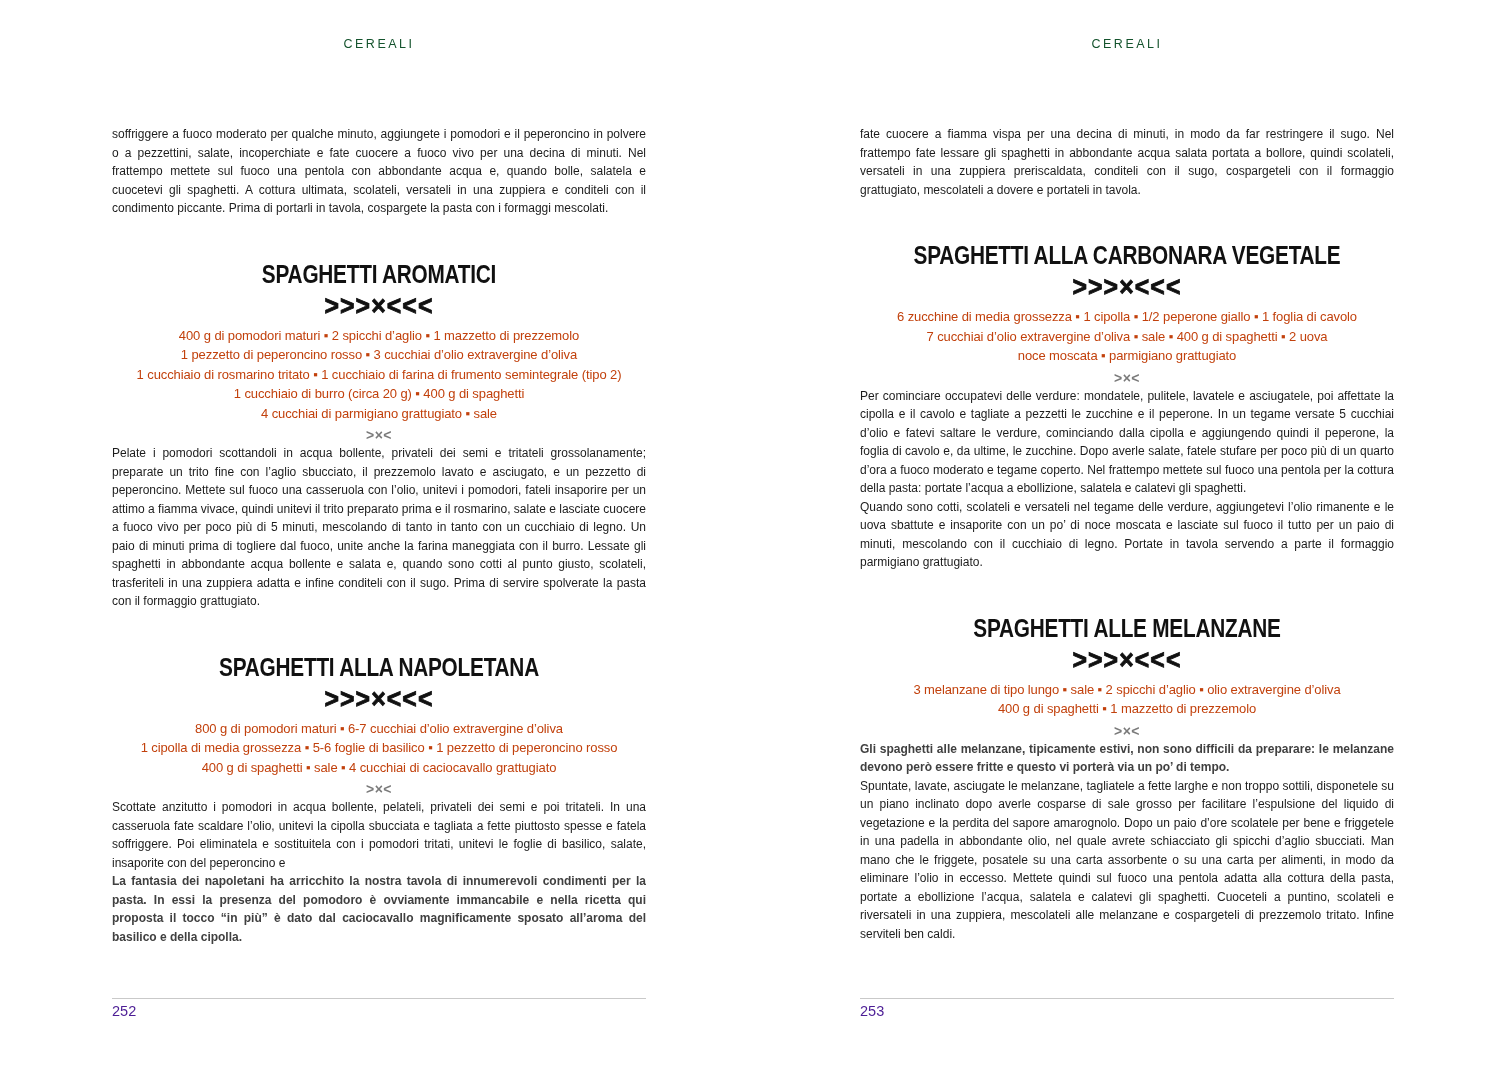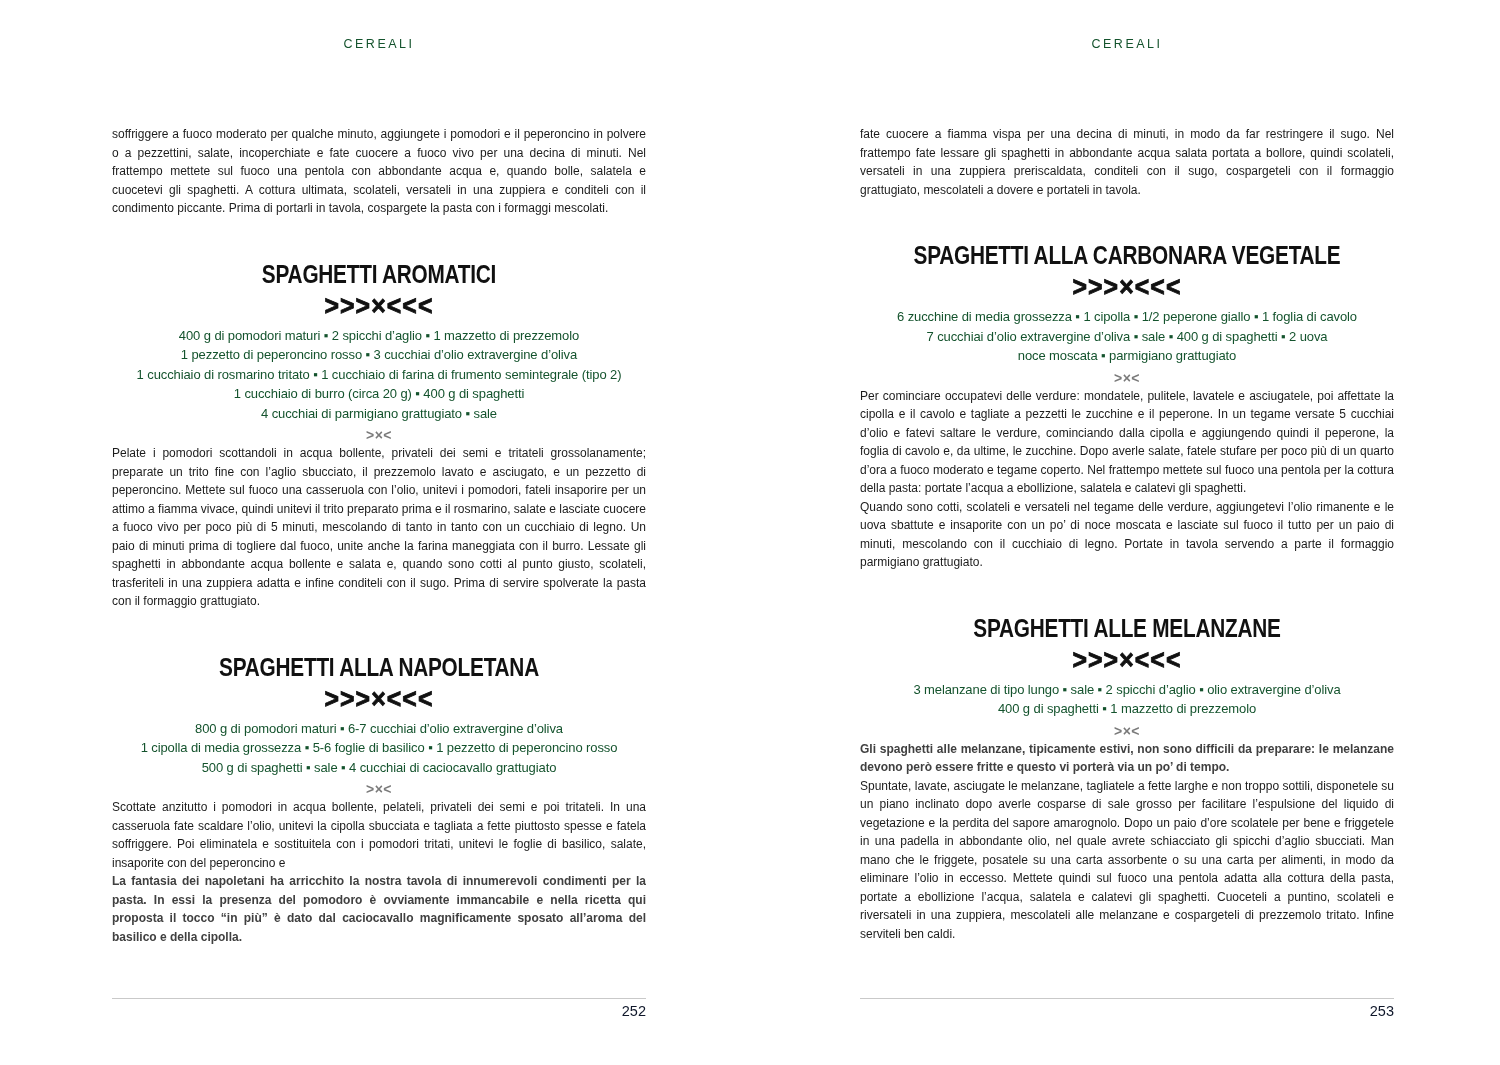--- a/index.html
+++ b/index.html
@@ -66,21 +66,21 @@
     -webkit-text-stroke: 0.7px #111111;
     margin-top: 3px;
   }
   .ings { margin-top: 7px; }
   .ing {
     text-align: center;
     font-size: 13px;
     line-height: 19.5px;
     letter-spacing: -0.1px;
     white-space: nowrap;
-    color: #14532d;
+    color: #c2410c;
   }
   .orn-small {
     text-align: center;
     font-weight: bold;
     font-size: 14px;
     line-height: 18px;
     letter-spacing: 0.5px;
     color: #7a7a7a;
     margin-top: 3px;
   }
@@ -89,24 +89,24 @@
   .footer {
     position: absolute;
     top: 998px;
     width: 100%;
   }
   .rule {
     border-top: 1px solid #c9c9c9;
     height: 0;
   }
   .pnum {
-    text-align: right;
+    text-align: left;
     font-size: 14.5px;
     margin-top: 4px;
-    color: #0f172a;
+    color: #4c1d95;
   }
 </style>
 </head>
 <body>
 
 <div class="col" id="left-col">
   <div class="running-header">CEREALI</div>
 
   <p class="body cont">soffriggere a fuoco moderato per qualche minuto, aggiungete i pomodori e il peperoncino in polvere o a pezzettini, salate, incoperchiate e fate cuocere a fuoco vivo per una decina di minuti. Nel frattempo mettete sul fuoco una pentola con abbondante acqua e, quando bolle, salatela e cuocetevi gli spaghetti. A cottura ultimata, scolateli, versateli in una zuppiera e conditeli con il condimento piccante. Prima di portarli in tavola, cospargete la pasta con i formaggi mescolati.</p>
 
@@ -123,21 +123,21 @@
     <div class="orn-small">&gt;×&lt;</div>
     <p class="body body-block">Pelate i pomodori scottandoli in acqua bollente, privateli dei semi e tritateli grossolanamente; preparate un trito fine con l’aglio sbucciato, il prezzemolo lavato e asciugato, e un pezzetto di peperoncino. Mettete sul fuoco una casseruola con l’olio, unitevi i pomodori, fateli insaporire per un attimo a fiamma vivace, quindi unitevi il trito preparato prima e il rosmarino, salate e lasciate cuocere a fuoco vivo per poco più di 5 minuti, mescolando di tanto in tanto con un cucchiaio di legno. Un paio di minuti prima di togliere dal fuoco, unite anche la farina maneggiata con il burro. Lessate gli spaghetti in abbondante acqua bollente e salata e, quando sono cotti al punto giusto, scolateli, trasferiteli in una zuppiera adatta e infine conditeli con il sugo. Prima di servire spolverate la pasta con il formaggio grattugiato.</p>
   </section>
 
   <section class="recipe">
     <div class="title">SPAGHETTI ALLA NAPOLETANA</div>
     <div class="orn-big">&gt;&gt;&gt;×&lt;&lt;&lt;</div>
     <div class="ings">
       <div class="ing">800 g di pomodori maturi ▪ 6-7 cucchiai d’olio extravergine d’oliva</div>
       <div class="ing">1 cipolla di media grossezza ▪ 5-6 foglie di basilico ▪ 1 pezzetto di peperoncino rosso</div>
-      <div class="ing">500 g di spaghetti ▪ sale ▪ 4 cucchiai di caciocavallo grattugiato</div>
+      <div class="ing">400 g di spaghetti ▪ sale ▪ 4 cucchiai di caciocavallo grattugiato</div>
     </div>
     <div class="orn-small">&gt;×&lt;</div>
     <p class="body">Scottate anzitutto i pomodori in acqua bollente, pelateli, privateli dei semi e poi tritateli. In una casseruola fate scaldare l’olio, unitevi la cipolla sbucciata e tagliata a fette piuttosto spesse e fatela soffriggere. Poi eliminatela e sostituitela con i pomodori tritati, unitevi le foglie di basilico, salate, insaporite con del peperoncino e</p>
     <p class="body body-block bold">La fantasia dei napoletani ha arricchito la nostra tavola di innumerevoli condimenti per la pasta. In essi la presenza del pomodoro è ovviamente immancabile e nella ricetta qui proposta il tocco “in più” è dato dal caciocavallo magnificamente sposato all’aroma del basilico e della cipolla.</p>
   </section>
 
   <div class="footer">
     <div class="rule"></div>
     <div class="pnum">252</div>
   </div>

